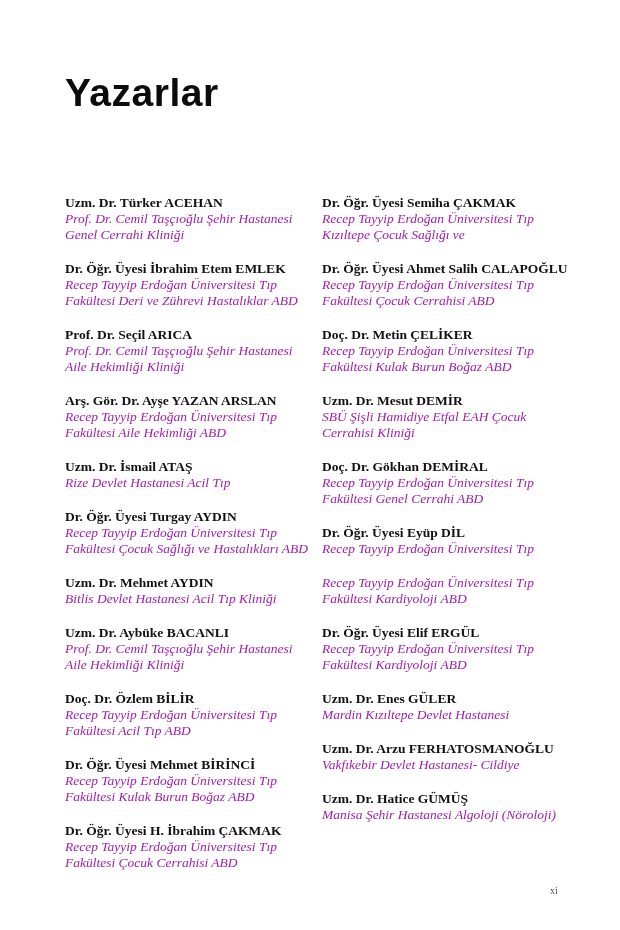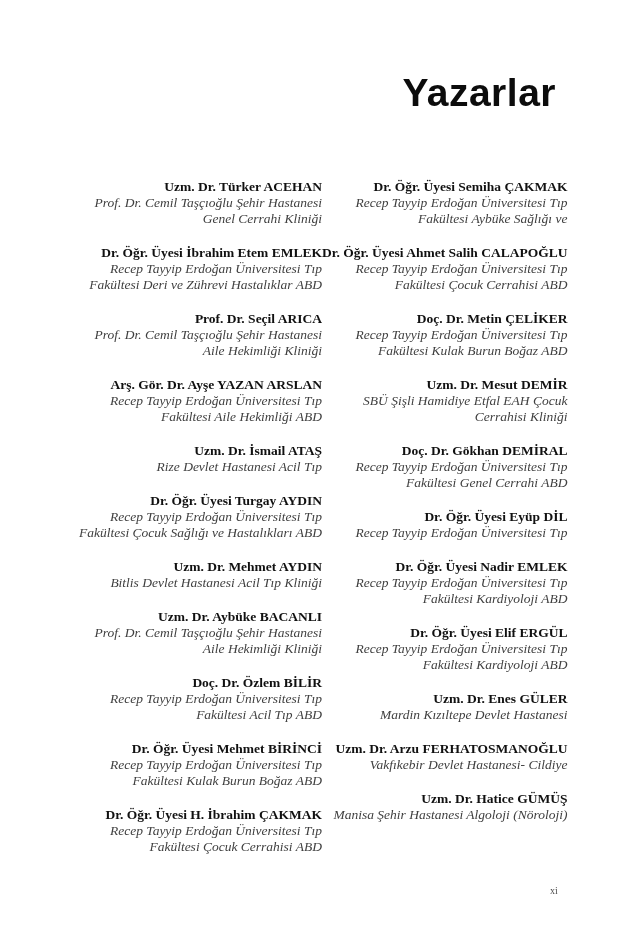--- a/index.html
+++ b/index.html
@@ -10,21 +10,20 @@
   .page {
     position: relative;
     width: 596px;
     height: 930px;
     background: #ffffff;
     box-sizing: border-box;
     padding: 0 40px 0 65px;
     overflow: hidden;
     font-family: "Liberation Serif", serif;
     color: #1c1c1c;
-    text-align: right;
   }
   .page-title {
     margin: 73px 0 0 0;
     padding: 0;
     font-family: "Liberation Sans", sans-serif;
     font-weight: 700;
     font-size: 39px;
     line-height: 39px;
     letter-spacing: 0.5px;
     color: #0c0c0c;
@@ -37,37 +36,37 @@
     box-sizing: border-box;
   }
   .col-left {
     width: 257px;
     flex: 0 0 257px;
   }
   .col-right {
     flex: 1 1 auto;
   }
   .author-entry {
-    margin: 0 0 18px 0;
+    margin: 16px 0 18px 0;
   }
   .author-entry:last-child {
     margin-bottom: 0;
   }
   .author-name {
     font-weight: 700;
     font-size: 13.5px;
     line-height: 16px;
     color: #111111;
     white-space: nowrap;
   }
   .affiliation-line {
     font-style: italic;
     font-size: 13.5px;
     line-height: 16px;
-    color: #404040;
+    color: #a21caf;
     white-space: nowrap;
   }
   .page-number {
     position: absolute;
     left: 550px;
     top: 885px;
     font-family: "Liberation Serif", serif;
     font-size: 10px;
     color: #4d4d4d;
   }
@@ -131,21 +130,21 @@
         <div class="author-entry">
           <div class="author-name">Dr. Öğr. Üyesi H. İbrahim ÇAKMAK</div>
           <div class="affiliation-line">Recep Tayyip Erdoğan Üniversitesi Tıp</div>
           <div class="affiliation-line">Fakültesi Çocuk Cerrahisi ABD</div>
         </div>
       </div>
     <div class="col col-right">
         <div class="author-entry">
           <div class="author-name">Dr. Öğr. Üyesi Semiha ÇAKMAK</div>
           <div class="affiliation-line">Recep Tayyip Erdoğan Üniversitesi Tıp</div>
-          <div class="affiliation-line">Fakültesi Aybüke Sağlığı ve</div>
+          <div class="affiliation-line">Kızıltepe Çocuk Sağlığı ve</div>
         </div>
         <div class="author-entry">
           <div class="author-name">Dr. Öğr. Üyesi Ahmet Salih CALAPOĞLU</div>
           <div class="affiliation-line">Recep Tayyip Erdoğan Üniversitesi Tıp</div>
           <div class="affiliation-line">Fakültesi Çocuk Cerrahisi ABD</div>
         </div>
         <div class="author-entry">
           <div class="author-name">Doç. Dr. Metin ÇELİKER</div>
           <div class="affiliation-line">Recep Tayyip Erdoğan Üniversitesi Tıp</div>
           <div class="affiliation-line">Fakültesi Kulak Burun Boğaz ABD</div>
@@ -158,21 +157,20 @@
         <div class="author-entry">
           <div class="author-name">Doç. Dr. Gökhan DEMİRAL</div>
           <div class="affiliation-line">Recep Tayyip Erdoğan Üniversitesi Tıp</div>
           <div class="affiliation-line">Fakültesi Genel Cerrahi ABD</div>
         </div>
         <div class="author-entry">
           <div class="author-name">Dr. Öğr. Üyesi Eyüp DİL</div>
           <div class="affiliation-line">Recep Tayyip Erdoğan Üniversitesi Tıp</div>
         </div>
         <div class="author-entry">
-          <div class="author-name">Dr. Öğr. Üyesi Nadir EMLEK</div>
           <div class="affiliation-line">Recep Tayyip Erdoğan Üniversitesi Tıp</div>
           <div class="affiliation-line">Fakültesi Kardiyoloji ABD</div>
         </div>
         <div class="author-entry">
           <div class="author-name">Dr. Öğr. Üyesi Elif ERGÜL</div>
           <div class="affiliation-line">Recep Tayyip Erdoğan Üniversitesi Tıp</div>
           <div class="affiliation-line">Fakültesi Kardiyoloji ABD</div>
         </div>
         <div class="author-entry">
           <div class="author-name">Uzm. Dr. Enes GÜLER</div>

